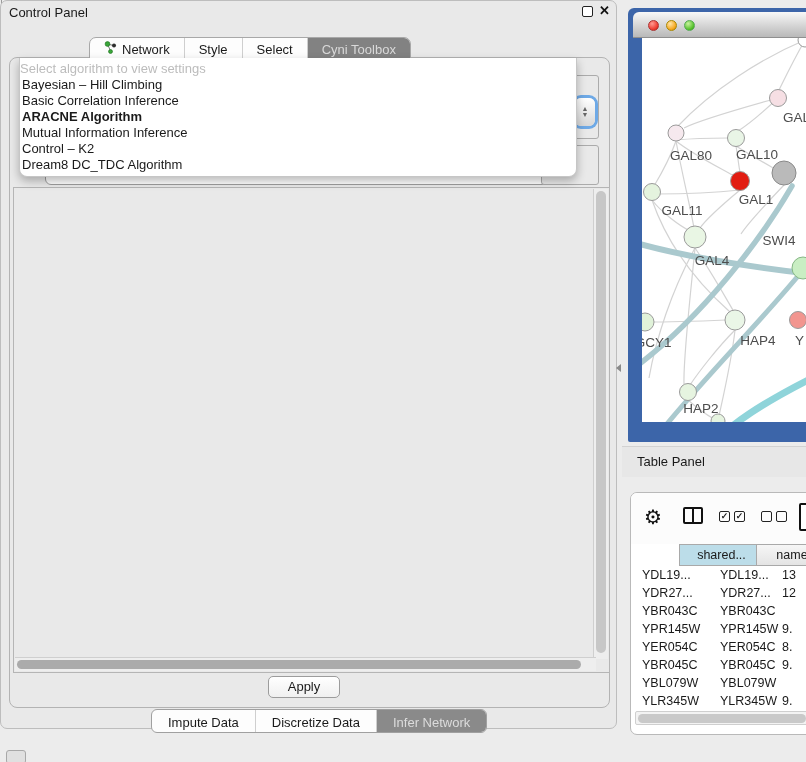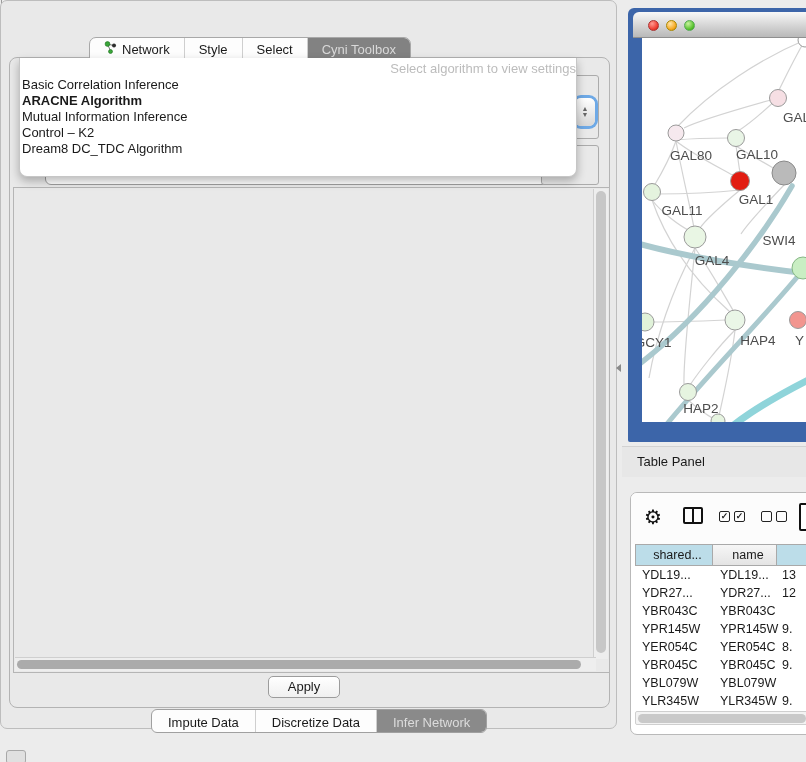--- a/index.html
+++ b/index.html
@@ -24,21 +24,21 @@
   #toptabs{left:88px;top:36px;height:22px;display:flex;background:#fdfdfd;border:1px solid #a8a8a8;
            border-radius:7px 7px 0 0;overflow:hidden;}
   .ttab{display:flex;align-items:center;padding:0 14px;font-size:13px;gap:5px;border-right:1px solid #cfcfcf;}
   .ttab:last-child{border-right:none;}
   .ttab.sel{background:#828282;color:#d9d9d9;border-right:none;}
 
   
   #dropdown{left:18px;top:57px;width:558px;height:119px;background:#ffffff;border:1px solid #c6c6c6;
             border-top:none;border-radius:0 0 8px 8px;box-shadow:0 4px 10px rgba(0,0,0,.28);
             z-index:30;box-sizing:border-box;}
-  #dd-prompt{text-align:right;font-size:13px;color:#bcbcbc;line-height:17px;margin-top:2px;}
+  #dd-prompt{text-align:left;font-size:13px;color:#bcbcbc;line-height:17px;margin-top:2px;}
   .dd-item{font-size:13px;line-height:16px;padding-left:2px;white-space:nowrap;}
   .dd-item.bold{font-weight:bold;}
 
   
   .frag-box{border:1px solid #ababab;border-radius:3px;background:#e9e9e9;box-sizing:border-box;z-index:5;}
   #frag-spinner{left:574px;top:97px;width:20px;height:28px;border-radius:6px;
                 background:linear-gradient(#ffffff,#d7d7d7);box-shadow:0 0 0 3px #6ea9e6;z-index:6;
                 display:flex;flex-direction:column;align-items:center;justify-content:center;
                 color:#666;font-size:7px;line-height:6px;}
   #frag-combo{left:44px;top:162px;width:520px;height:22px;background:#fff;border:1px solid #9d9d9d;
@@ -113,40 +113,45 @@
   #colview-icon:before{content:"";position:absolute;left:7px;top:0;width:2.2px;height:100%;background:#111;}
   .cb{position:absolute;top:18px;width:11px;height:11px;border:1.6px solid #222;border-radius:2px;box-sizing:border-box;
       font-size:9px;line-height:8px;text-align:center;font-weight:bold;}
   #doc-icon{left:168px;top:10px;width:40px;height:24px;border:2.2px solid #111;border-radius:2px;background:#fff;}
   .trow{display:flex;font-size:12.5px;height:18px;line-height:18px;white-space:nowrap;}
   .tc1{width:78px;padding-left:7px;box-sizing:border-box;}
   .tc2{width:64px;padding-left:7px;box-sizing:border-box;}
   .tc3{width:60px;padding-left:5px;box-sizing:border-box;}
   #thead{position:absolute;left:4px;top:51px;display:flex;height:22px;font-size:12.5px;}
   .hcell{border:1px solid #a9a9a9;border-left:none;text-align:center;line-height:20px;box-sizing:border-box;}
-  .hcell:first-child{border-left:1px solid #a9a9a9;}
+  .hcell:first-child{border-left:1px solid #a9a9a9;margin-left:44px;}
   .hcell.selcol{background:#bcdde9;}
   .hcell.plaincol{background:linear-gradient(#f6f6f6,#e4e4e4);}
   #tbody{position:absolute;left:4px;top:73px;}
   #tb-hscroll{position:absolute;left:4px;top:218px;width:192px;height:14px;background:#f3f3f3;border:1px solid #cfcfcf;
               border-radius:2px;box-sizing:border-box;}
   #tb-hscroll .thumb{position:absolute;left:2px;top:1.5px;width:168px;height:9px;background:#c9c9c9;border-radius:5px;}
 
   #corner-icon{left:6px;top:750px;width:18px;height:12px;border:1px solid #a8a8a8;border-radius:3px;background:#e0e0e0;}
   #top-tick{left:1px;top:0;width:1px;height:8px;background:#9a9a9a;}
 
   svg text{font-family:"Liberation Sans",sans-serif;}
 </style>
 </head>
 <body>
 
 <div id="stage">
   <div class="abs" id="top-tick"></div>
 
   <div class="abs" id="cpwin">
+    <div class="abs" id="cp-titlebar">
+      <div class="abs" id="cp-title">Control Panel</div>
+      <div class="abs winicon" id="float-icon"></div>
+      <div class="abs winicon" id="close-icon">✕</div>
+    </div>
 
     <div class="abs" id="tabpanel"></div>
 
     <div class="abs" id="toptabs">
       <div class="ttab">
         <span>
           <svg width="13" height="13" viewBox="0 0 13 13">
             <line x1="3.5" y1="3" x2="9.5" y2="4.5" stroke="#777" stroke-width="1"></line>
             <line x1="3.5" y1="3" x2="6.5" y2="10" stroke="#777" stroke-width="1"></line>
             <circle cx="3.5" cy="3" r="2.4" fill="#3aa639" stroke="#1c6e1c" stroke-width="0.6"></circle>
@@ -170,20 +175,21 @@
     <div class="abs frag-box" style="left:540px;top:74px;width:58px;height:64px;"></div>
     <div class="abs" id="frag-spinner">
         <div>▲</div>
         <div>▼</div>
       </div>
     <div class="abs frag-box" style="left:540px;top:144px;width:58px;height:40px;"></div>
     <div class="abs" id="frag-combo"></div>
 
     <div class="abs" id="dropdown">
       <div id="dd-prompt">Select algorithm to view settings</div>
+      <div class="dd-item">Bayesian – Hill Climbing</div>
       <div class="dd-item">Basic Correlation Inference</div>
       <div class="dd-item bold">ARACNE Algorithm</div>
       <div class="dd-item">Mutual Information Inference</div>
       <div class="dd-item">Control – K2</div>
       <div class="dd-item">Dream8 DC_TDC Algorithm</div>
     </div>
 
     <div class="abs" id="scrollpane">
       <div class="abs" id="vscroll">
           <div class="thumb"></div>

